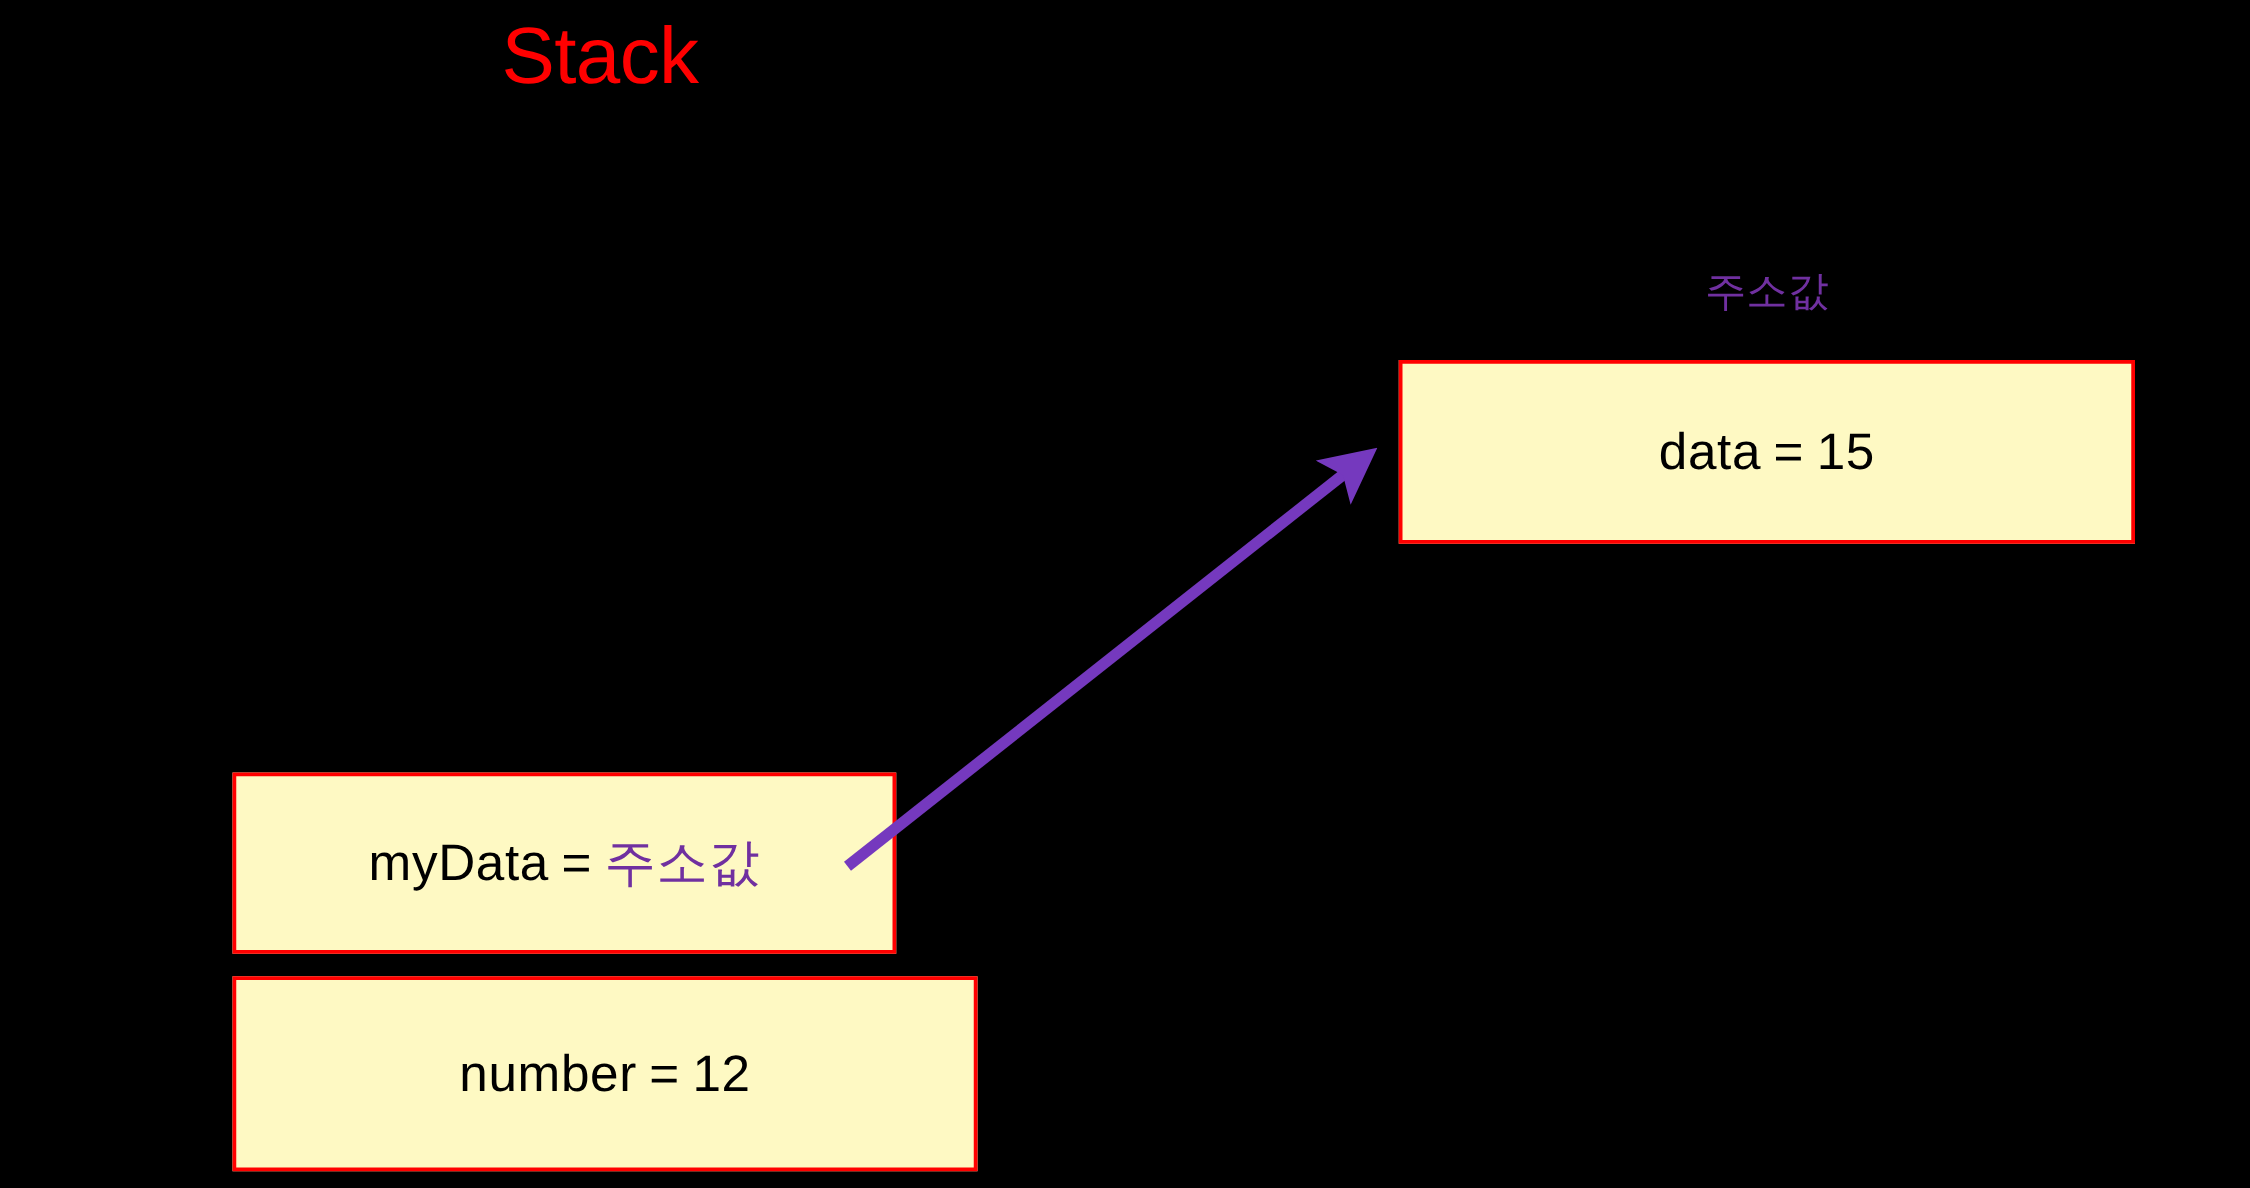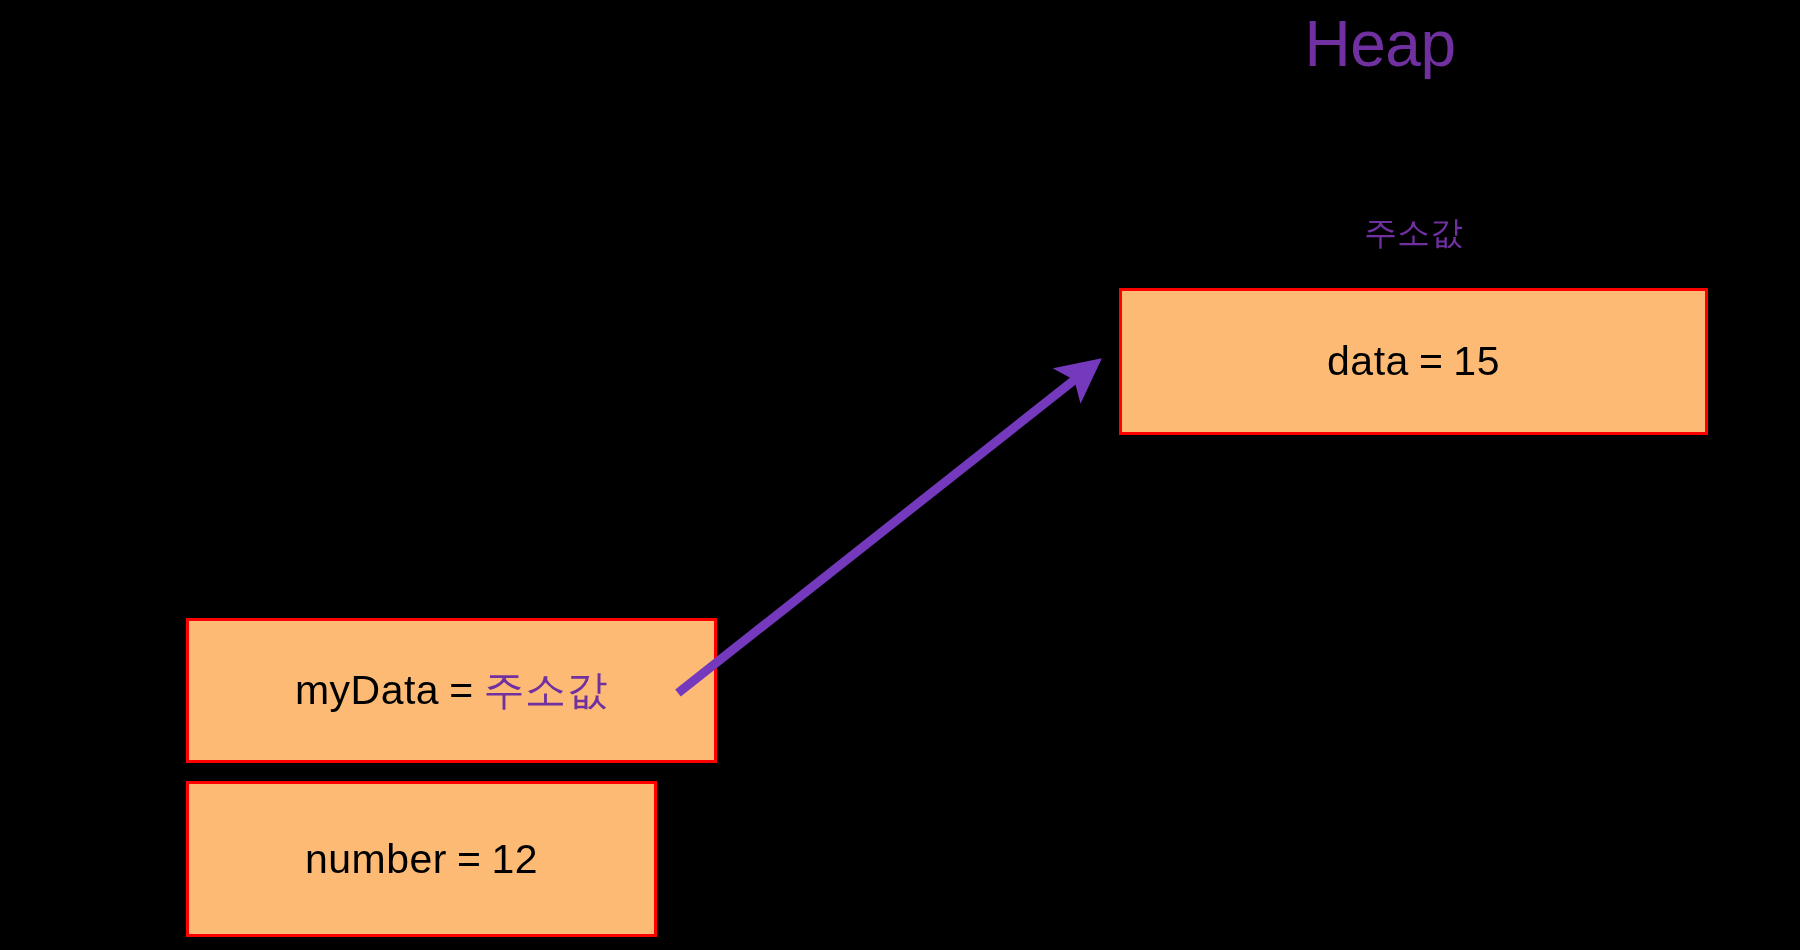--- a/index.html
+++ b/index.html
@@ -37,21 +37,21 @@
     left: 960px;
     top: 12px;
     width: 840px;
     text-align: center;
     color: #7030A0;
   }
 
   
   .mem-box {
     position: absolute;
-    background: #fdba74;
+    background: #fef9c3;
     border: 3px solid #FF0000;
     box-sizing: border-box;
     display: flex;
     align-items: center;
     justify-content: center;
   }
   #heap-box-data {
     left: 1119px;
     top: 288px;
     width: 589px;
@@ -59,21 +59,21 @@
   }
   #stack-box-mydata {
     left: 186px;
     top: 618px;
     width: 531px;
     height: 145px;
   }
   #stack-box-number {
     left: 186px;
     top: 781px;
-    width: 471px;
+    width: 596px;
     height: 156px;
     align-items: center;
   }
 
   .cell-text {
     font-size: 41px;
     line-height: 1;
     color: #000000;
     white-space: nowrap;
     letter-spacing: 0.5px;
@@ -106,22 +106,22 @@
     width: 1800px;
     height: 950px;
     pointer-events: none;
   }
 </style>
 </head>
 <body>
 
 <div id="canvas">
 
+  <div class="col-title" id="title-stack">Stack</div>
 
-  <div class="col-title" id="title-heap">Heap</div>
 
   <div id="heap-addr-caption">주소값</div>
 
   <div class="mem-box" id="heap-box-data">
     <div class="cell-text">
       <span>data</span><span class="eq">=</span><span>15</span>
     </div>
   </div>
 
   <div class="mem-box" id="stack-box-mydata">

